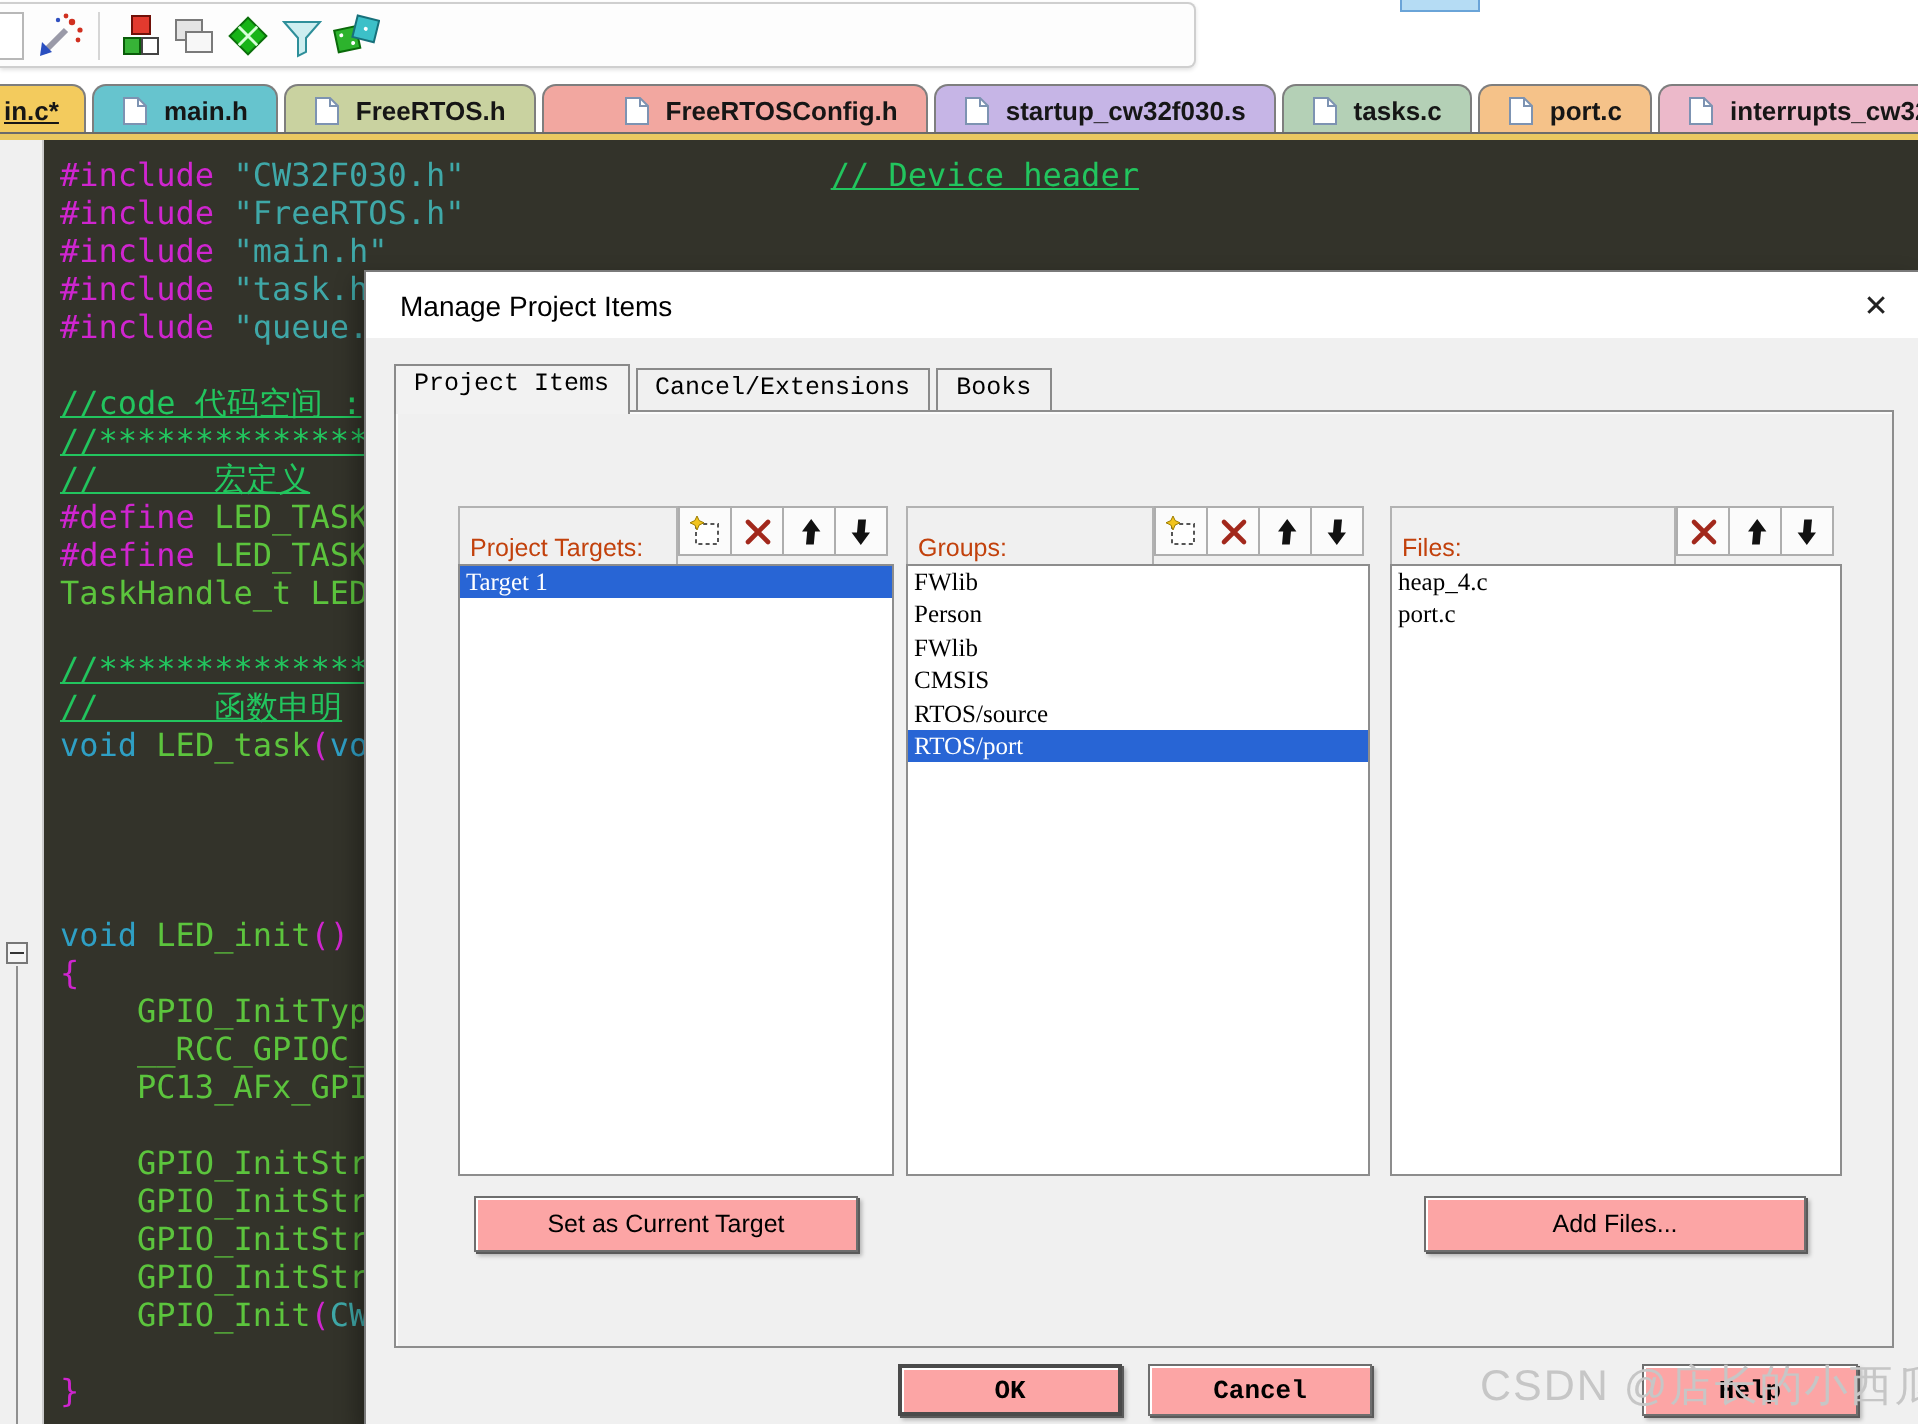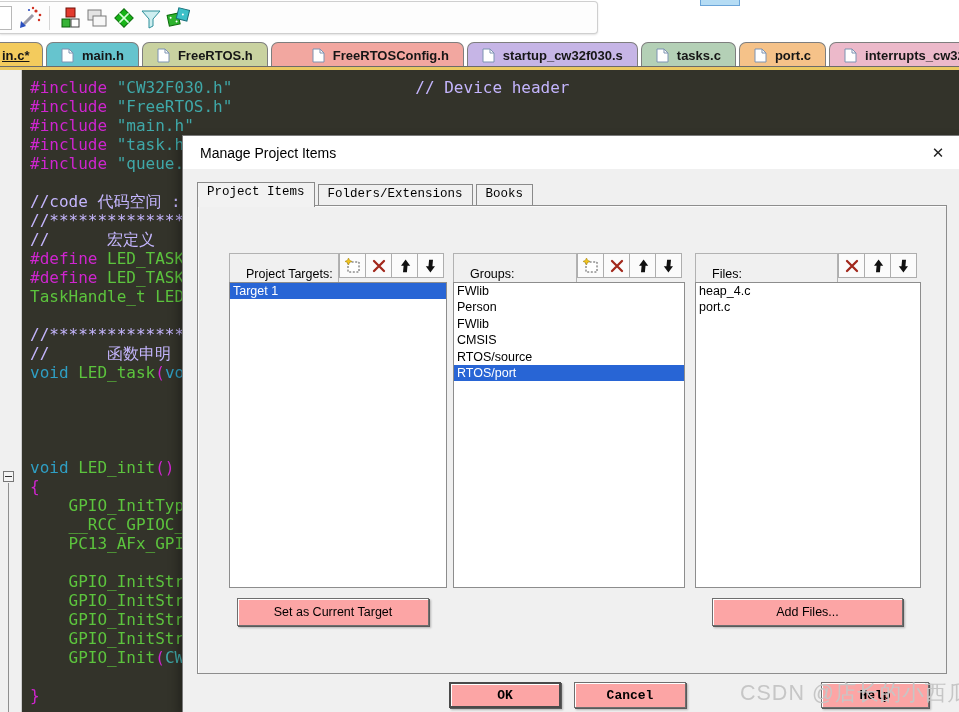--- a/index.html
+++ b/index.html
@@ -27,45 +27,45 @@
 
   
   .editor{position:absolute;left:0;top:70px;width:959px;height:642px;background:#33332a;}
   .gutter{position:absolute;left:0;top:0;width:21px;height:642px;background:#f0f0f0;border-right:1px solid #cccccc;}
   .foldbox{position:absolute;left:3px;top:401px;width:11px;height:11px;background:#f4f4f4;border:1px solid #777;box-sizing:border-box;}
   .foldbox::after{content:"";position:absolute;left:1px;right:1px;top:4px;border-top:1px solid #333;}
   .foldline{position:absolute;left:8px;top:413px;width:1px;bottom:0;background:#8f8f8f;}
   .code{position:absolute;left:30px;top:8px;font-family:"DejaVu Sans Mono","Liberation Mono",monospace;
         font-size:16px;line-height:19px;white-space:pre;}
   .line{height:19px;}
-  .kw{color:#cf25cf;} .str{color:#3fa8a8;} .com{color:#c4b5fd;} .ty{color:#2f9fc4;} .id{color:#5cc43d;text-align:right;} .pl{color:#9a9a8a;}
+  .kw{color:#cf25cf;} .str{color:#3fa8a8;} .com{color:#22c55e;text-decoration:underline;} .ty{color:#2f9fc4;} .id{color:#5cc43d;text-align:right;} .pl{color:#9a9a8a;}
 
   
   .dialog{position:absolute;left:182px;top:135px;width:777px;height:577px;background:#f0f0f0;
           border:1px solid #7a7a7a;border-right:none;border-bottom:none;box-shadow:-4px 4px 10px rgba(0,0,0,.3);}
   .dtitle{position:absolute;left:0;top:0;right:0;height:33px;background:#fff;display:flex;align-items:center;
           padding-left:17px;font-size:14px;color:#000;}
   .dclose{position:absolute;right:10px;top:5px;width:24px;height:24px;display:flex;align-items:center;
           justify-content:center;color:#222;font-size:15px;cursor:pointer;}
   .dclose::before{content:"✕";}
   .dtabs{position:absolute;left:14px;top:46px;height:24px;display:flex;align-items:flex-end;}
   .dtab{height:19px;padding:2px 9px 0;border:1px solid #8a8a8a;border-bottom:none;background:#f0f0f0;
         font-family:"Liberation Mono",monospace;font-size:12.5px;color:#000;margin-right:3px;cursor:pointer;}
   .dtab.active{height:22px;margin-bottom:-1px;z-index:2;background:#f2f2f2;}
   .dpage{position:absolute;left:14px;top:69px;width:748px;height:467px;background:#f0f0f0;
          border:1px solid #8d8d8d;box-shadow:inset 1px 1px 0 #fcfcfc;}
 
   .sec-label{position:absolute;height:41px;border:1px solid #b2b2b2;box-sizing:border-box;display:flex;
-             align-items:center;padding-left:16px;font-size:12.5px;color:#000000;background:#f0f0f0;}
+             align-items:center;padding-left:5px;font-size:12.5px;color:#c2410c;background:#f0f0f0;}
   .tools{position:absolute;height:25px;display:flex;}
   .toolbtn{width:27px;height:25px;box-sizing:border-box;border:1px solid #aeaeae;margin-left:-1px;background:#fbfbfb;
            display:flex;align-items:center;justify-content:center;cursor:pointer;}
   .listbox{position:absolute;width:218px;height:306px;background:#fff;border:1px solid #8d8d8d;box-sizing:border-box;
            overflow:hidden;font-size:12.5px;color:#000;cursor:default;}
-  .lrow{height:16.4px;line-height:16.4px;padding-left:3px;white-space:nowrap;}
+  .lrow{height:16.4px;line-height:16.4px;padding-left:3px;white-space:nowrap;font-family:Liberation Serif, serif;}
   .lrow.sel{background:#2865d5;color:#fff;}
 
   .pushbtn{position:absolute;background:#fca5a5;border:1px solid #6e6e6e;box-shadow:1px 1px 0 #5a5a5a,2px 2px 2px rgba(0,0,0,.25),inset 1px 1px 0 #fff;
            display:flex;align-items:center;justify-content:center;font-size:12.5px;color:#000;cursor:pointer;}
   .btn-mono{font-family:"Liberation Mono",monospace;font-weight:700;font-size:13px;}
   .btn-default{border:2px solid #4a4a4a;}
 
   .watermark{position:absolute;left:740px;top:678px;font-size:21.5px;color:#c6c6c6;white-space:nowrap;z-index:30;letter-spacing:1px;}
 </style>
 </head>
@@ -209,21 +209,21 @@
     <div class="code" id="codelines"><div class="line"><span class="kw">#include </span><span class="str">"CW32F030.h"</span><span class="pl">                   </span><span class="com">// Device header</span></div><div class="line"><span class="kw">#include </span><span class="str">"FreeRTOS.h"</span></div><div class="line"><span class="kw">#include </span><span class="str">"main.h"</span></div><div class="line"><span class="kw">#include </span><span class="str">"task.h</span></div><div class="line"><span class="kw">#include </span><span class="str">"queue.</span></div><div class="line"></div><div class="line"><span class="com">//code 代码空间 :</span></div><div class="line"><span class="com">//**********************</span></div><div class="line"><span class="com">//      宏定义</span></div><div class="line"><span class="kw">#define </span><span class="id">LED_TASK</span></div><div class="line"><span class="kw">#define </span><span class="id">LED_TASK</span></div><div class="line"><span class="id">TaskHandle_t LED</span></div><div class="line"></div><div class="line"><span class="com">//**********************</span></div><div class="line"><span class="com">//      函数申明</span></div><div class="line"><span class="ty">void </span><span class="id">LED_task</span><span class="kw">(</span><span class="ty">vo</span></div><div class="line"></div><div class="line"></div><div class="line"></div><div class="line"></div><div class="line"><span class="ty">void </span><span class="id">LED_init</span><span class="kw">()</span></div><div class="line"><span class="kw">{</span></div><div class="line"><span class="id">    GPIO_InitTyp</span></div><div class="line"><span class="id">    __RCC_GPIOC_</span></div><div class="line"><span class="id">    PC13_AFx_GPI</span></div><div class="line"></div><div class="line"><span class="id">    GPIO_InitStr</span></div><div class="line"><span class="id">    GPIO_InitStr</span></div><div class="line"><span class="id">    GPIO_InitStr</span></div><div class="line"><span class="id">    GPIO_InitStr</span></div><div class="line"><span class="id">    GPIO_Init</span><span class="kw">(</span><span class="str">CW</span></div><div class="line"></div><div class="line"><span class="kw">}</span></div></div>
   </div>
 
   <div class="dialog">
     <div class="dtitle">
       <span>Manage Project Items</span>
       <span class="dclose"></span>
     </div>
     <div class="dtabs" id="dtabs">
         <div class="dtab active">Project Items</div>
-        <div class="dtab">Folders/Extensions</div>
+        <div class="dtab">Cancel/Extensions</div>
         <div class="dtab">Books</div>
       </div>
     <div class="dpage"></div>
 
     <div class="sec-label" style="left:46px;top:117px;width:110px;">Project Targets:</div>
     <div class="tools" id="tools-targets" style="left:157px;top:117px;">
         <div class="toolbtn">
           <svg width="17" height="17" viewBox="0 0 17 17">
             <rect x="4" y="5" width="11" height="10" fill="#fff" stroke="#555" stroke-dasharray="2 1.6"></rect>
             <path d="M4.5 1l1.1 2.3L8 4.4 5.6 5.5 4.5 8 3.4 5.5 1 4.4l2.4-1.1z" fill="#f2c41d" stroke="#9c7c00" stroke-width=".5"></path>

